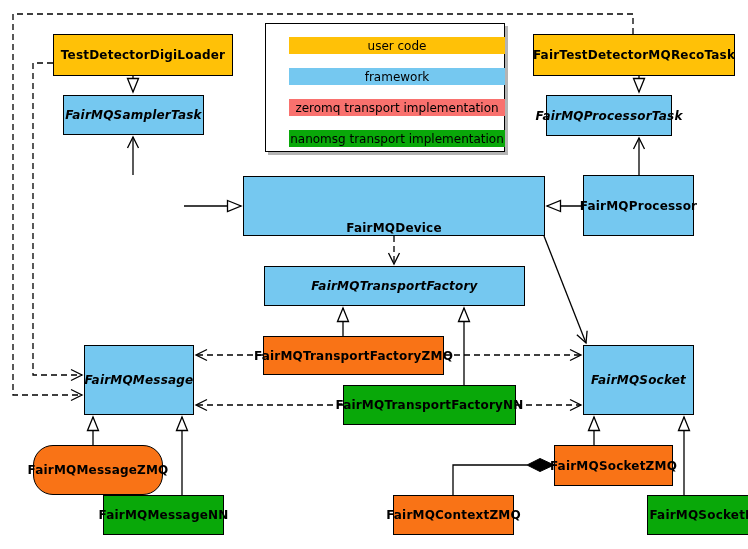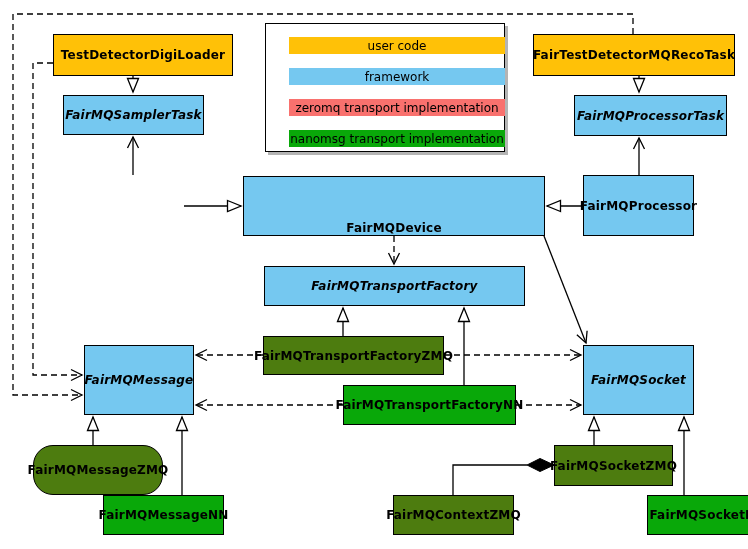--- a/index.html
+++ b/index.html
@@ -15,29 +15,29 @@
     position:absolute;
     box-sizing:border-box;
     border:1px solid #000;
     display:flex;align-items:center;justify-content:center;
     font-size:12px;font-weight:bold;color:#000;
     letter-spacing:0.2px;text-align:center;
   }
   .abstract{font-style:italic;}
   .c-user{background:#FFC107;}
   .c-framework{background:#75C8F0;}
-  .c-zmq{background:#4d7c0f;}
+  .c-zmq{background:#f97316;}
   .c-nn{background:#09A809;}
 
   
   .n-digiloader{left:53px;top:34px;width:180px;height:42px;}
   .n-samplertask{left:63px;top:95px;width:141px;height:40px;}
   .n-sampler{left:73px;top:175px;width:111px;height:61px;}
   .n-recotask{left:533px;top:34px;width:202px;height:42px;}
-  .n-processortask{left:574px;top:95px;width:153px;height:41px;}
+  .n-processortask{left:546px;top:95px;width:126px;height:41px;}
   .n-processor{left:583px;top:175px;width:111px;height:61px;}
   .n-device{left:243px;top:176px;width:302px;height:60px;align-items:flex-end;}
   .n-transportfactory{left:264px;top:266px;width:261px;height:40px;}
   .n-tfzmq{left:263px;top:336px;width:181px;height:39px;}
   .n-tfnn{left:343px;top:385px;width:173px;height:40px;}
   .n-message{left:84px;top:345px;width:110px;height:70px;}
   .n-msgzmq{left:33px;top:445px;width:130px;height:50px;border-radius:20px;}
   .n-msgnn{left:103px;top:495px;width:121px;height:40px;}
   .n-socket{left:583px;top:345px;width:111px;height:70px;}
   .n-sockzmq{left:554px;top:445px;width:119px;height:41px;}

